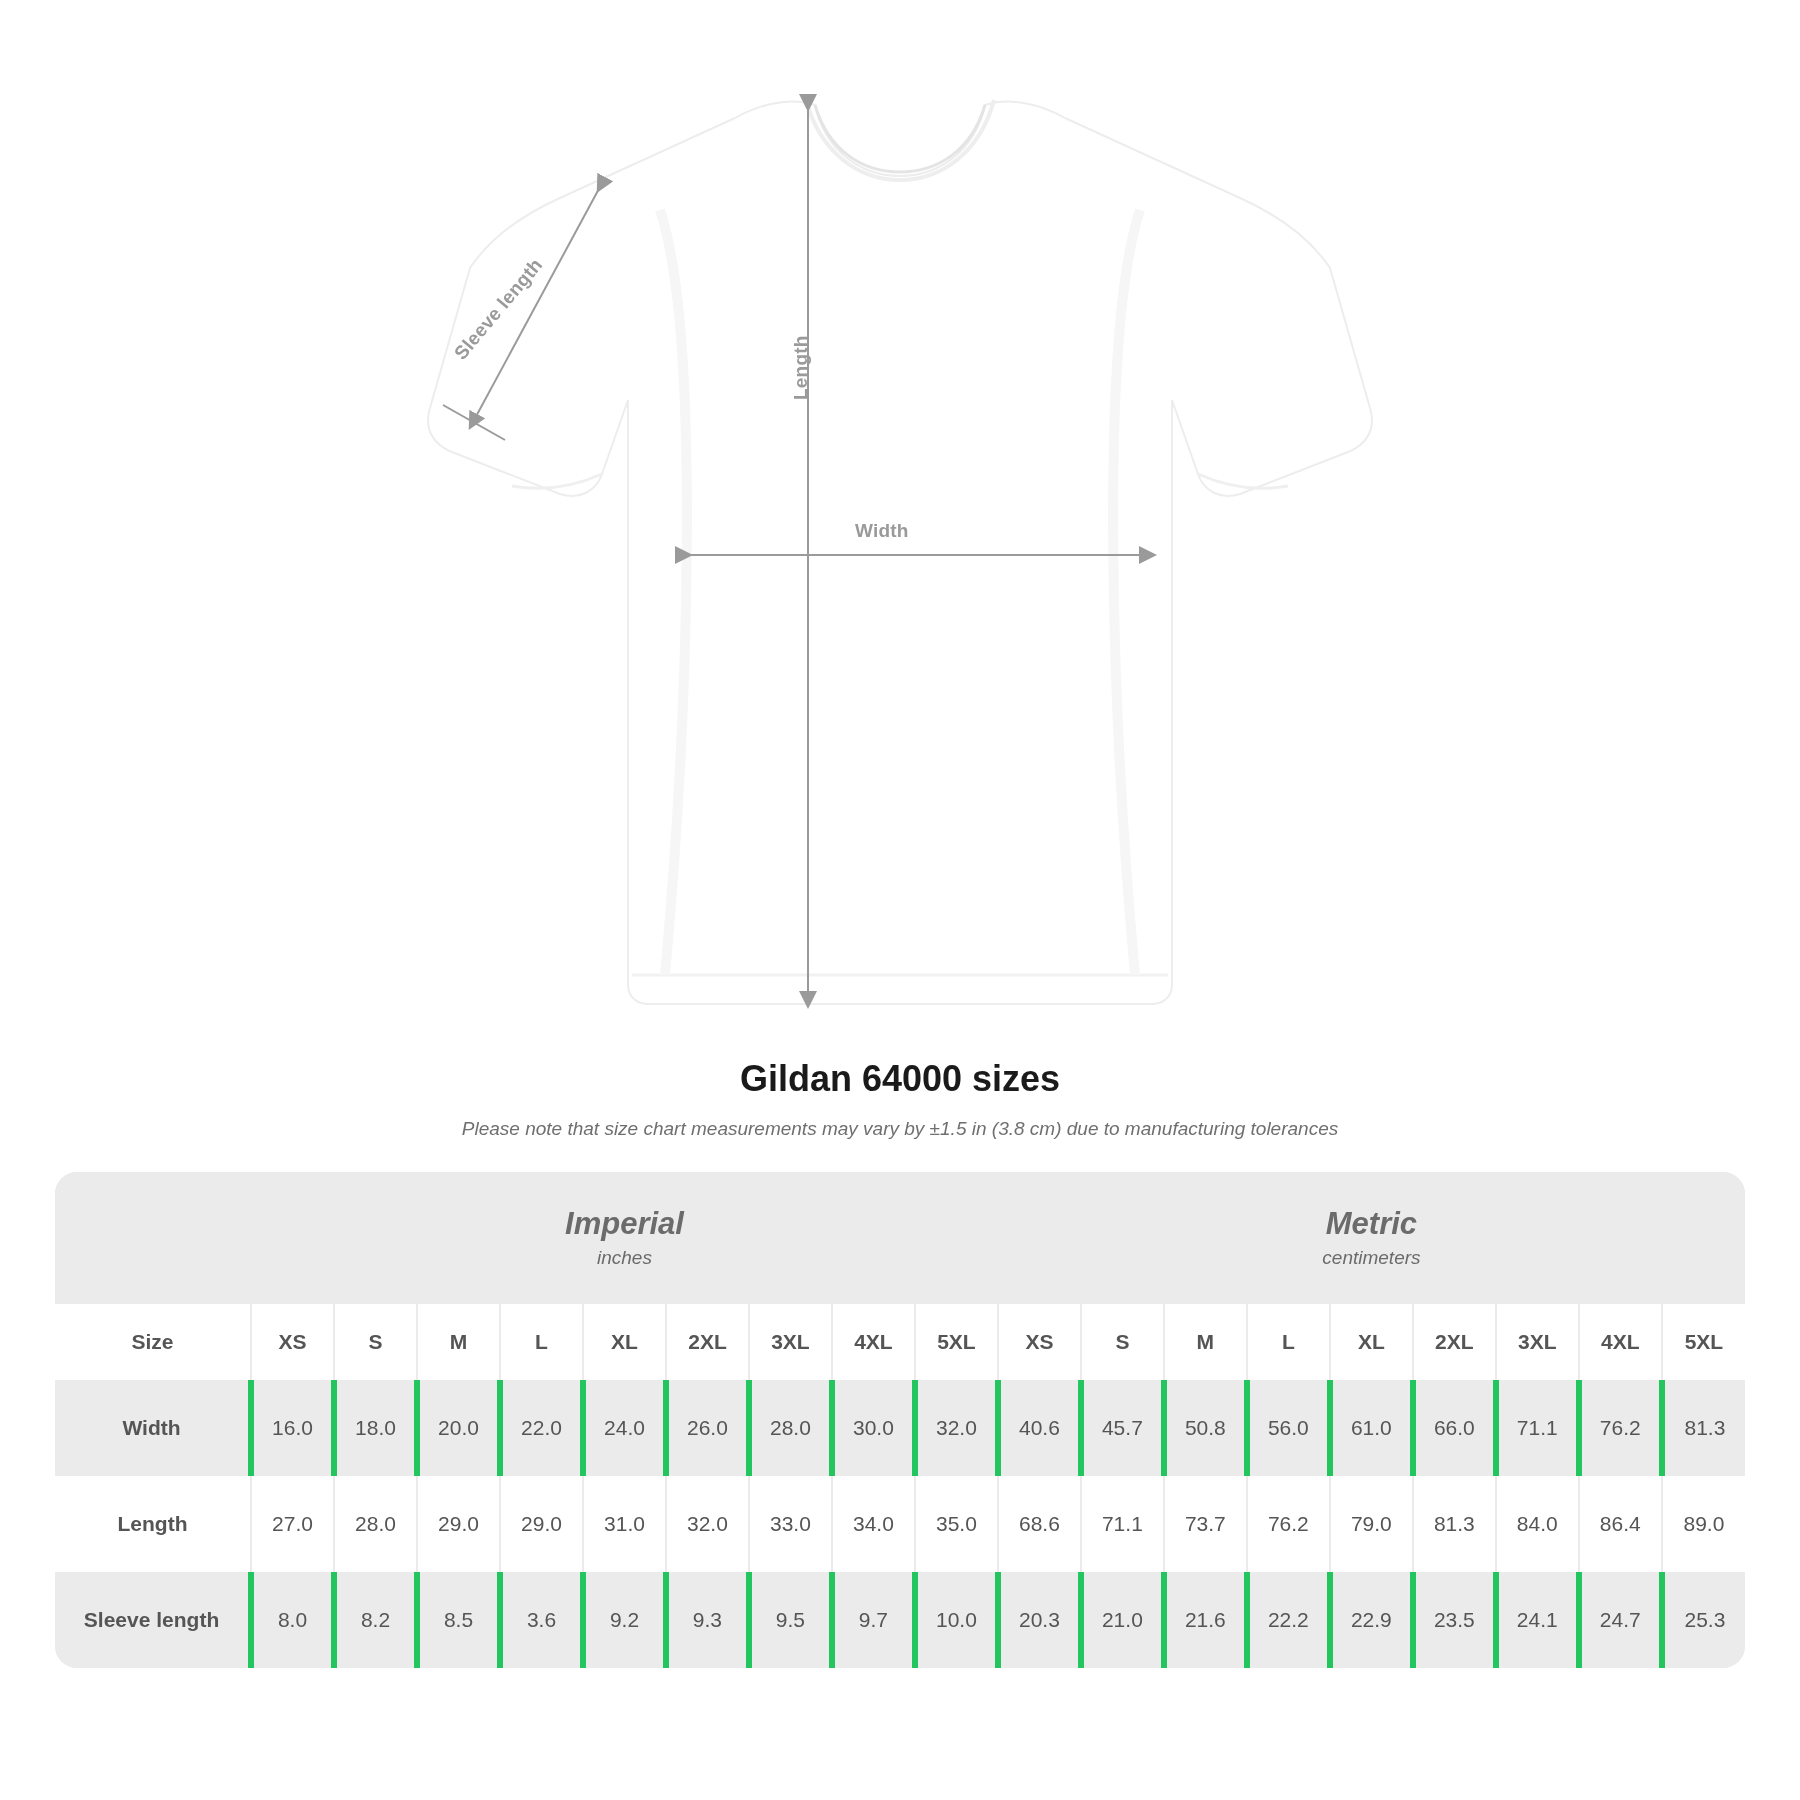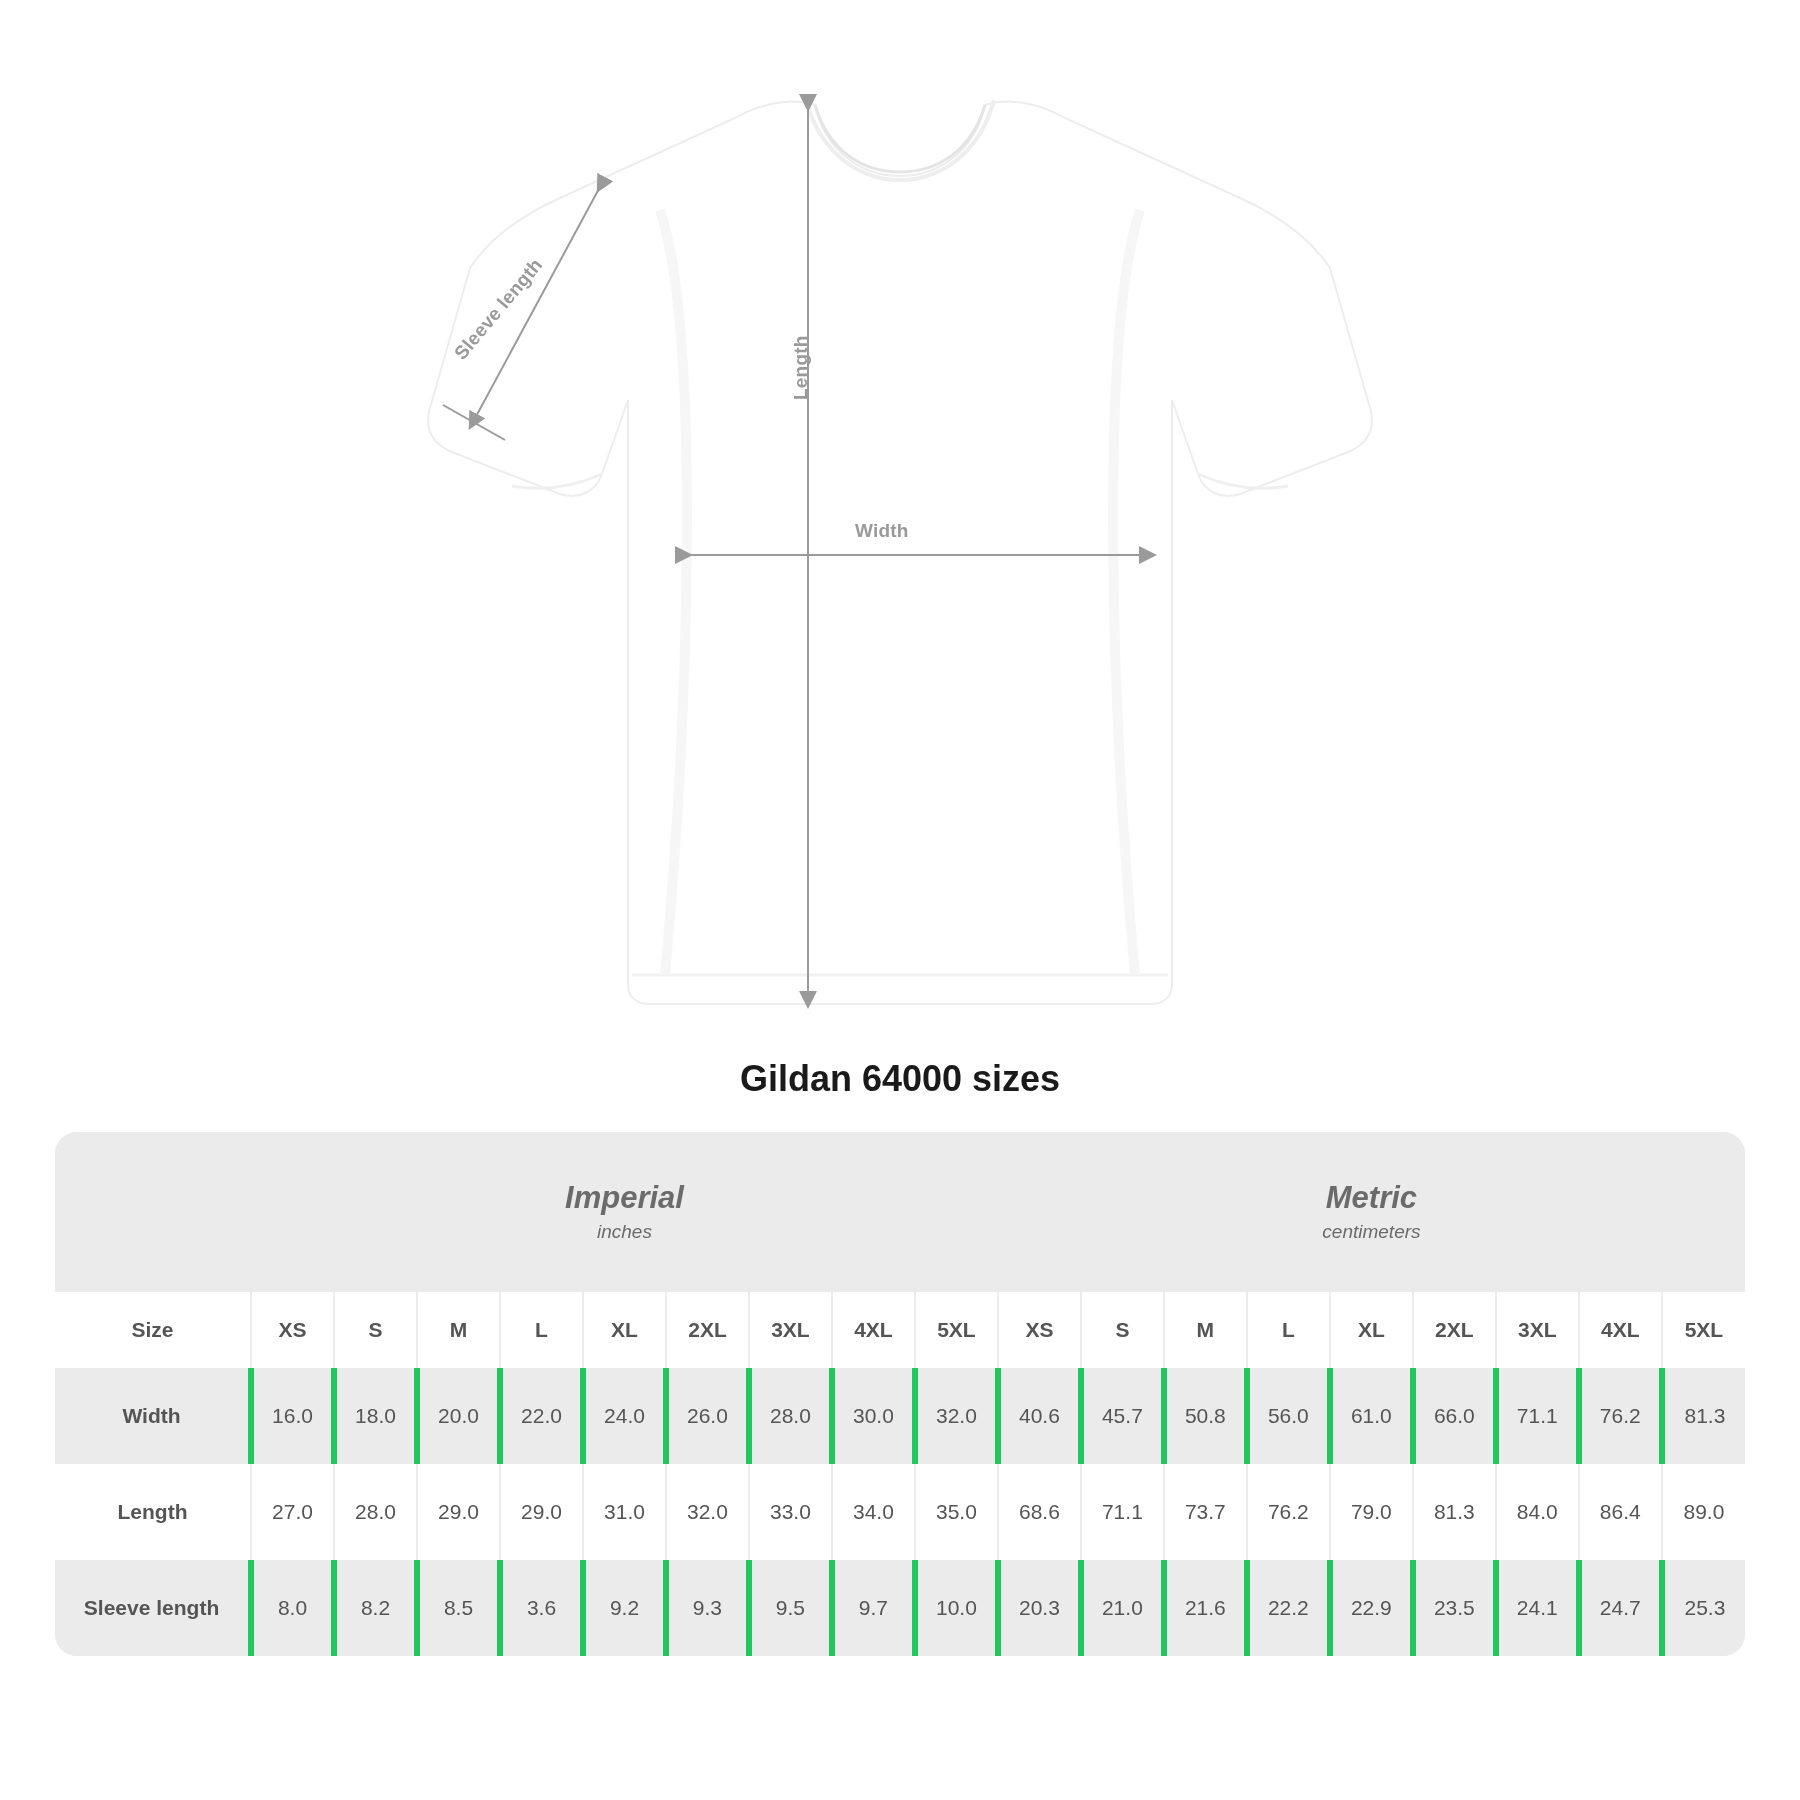--- a/index.html
+++ b/index.html
@@ -82,21 +82,21 @@
   table.size-table td, table.size-table th {
     text-align: center;
     vertical-align: middle;
     font-size: 21px;
     color: #555555;
     padding: 0;
     border: none;
   }
   
   .unit-row td {
-    height: 160px;
+    height: 132px;
     background: #ebebeb;
   }
   .unit-name {
     font-size: 31px;
     font-style: italic;
     font-weight: bold;
     color: #6b6b6b;
     line-height: 1.1;
   }
   .unit-sub {
@@ -201,20 +201,21 @@
       </g>
     </svg>
 
     <div class="dim-label width-lbl">Width</div>
     <div class="dim-label length-lbl">Length</div>
     <div class="dim-label sleeve-lbl">Sleeve length</div>
   </div>
 
   <div class="title-block">
     <h1 class="chart-title">Gildan 64000 sizes</h1>
+    <p class="chart-note">Please note that size chart measurements may vary by ±1.5 in (3.8 cm) due to manufacturing tolerances</p>
   </div>
 
   <div class="table-wrap">
     <table class="size-table">
       <colgroup>
         <col style="width:11.6%">
         <col span="18" style="width:4.911%">
       </colgroup>
       <tbody>
         <tr class="unit-row">

